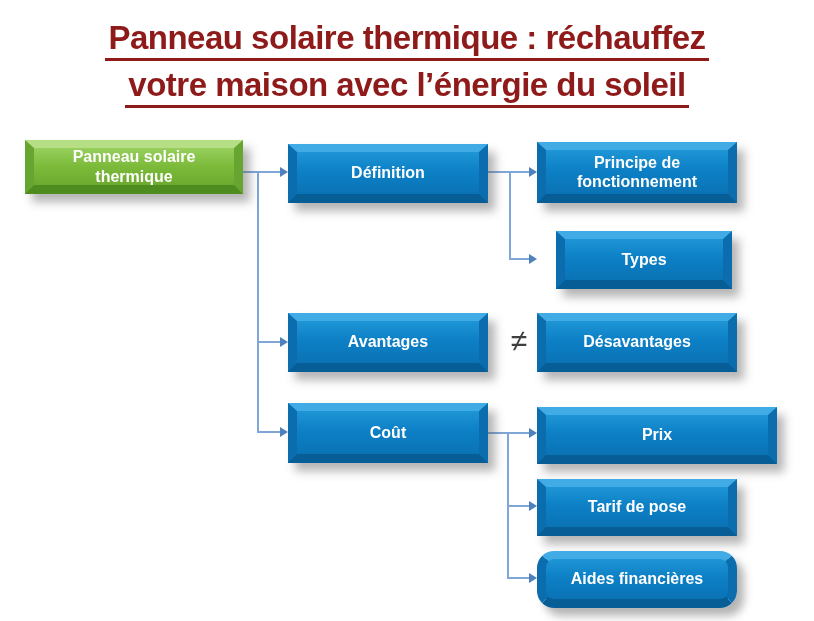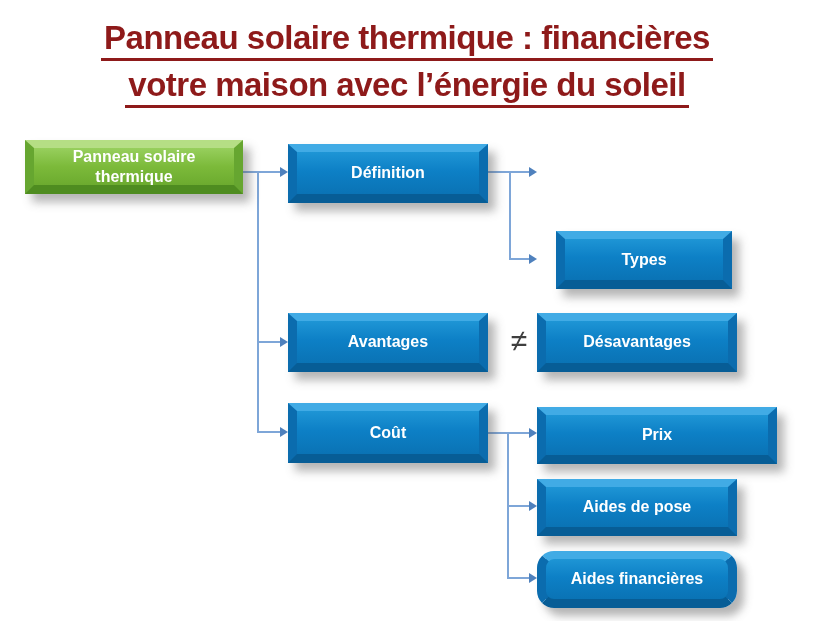--- a/index.html
+++ b/index.html
@@ -47,21 +47,21 @@
     position:absolute;left:498px;top:324px;width:42px;text-align:center;
     font-size:30px;font-weight:400;color:#3f3f3f;
   }
 </style>
 </head>
 <body>
 
 <div class="stage">
 
   <div class="title">
-    <div class="title-line"><span>Panneau solaire thermique : financières</span></div>
+    <div class="title-line"><span>Panneau solaire thermique : réchauffez</span></div>
     <div class="title-line"><span>votre maison avec l’énergie du soleil</span></div>
   </div>
 
   <div class="line" style="left:243px;top:171px;width:15px;height:2px;"></div>
   <div class="line" style="left:257px;top:171px;width:2px;height:262px;"></div>
   <div class="line" style="left:257px;top:171px;width:24px;height:2px;"></div>
   <div class="arrow" style="left:280px;top:167px;"></div>
   <div class="line" style="left:257px;top:341px;width:24px;height:2px;"></div>
   <div class="arrow" style="left:280px;top:337px;"></div>
   <div class="line" style="left:257px;top:431px;width:24px;height:2px;"></div>
@@ -81,37 +81,40 @@
   <div class="line" style="left:507px;top:577px;width:22px;height:2px;"></div>
   <div class="arrow" style="left:529px;top:573px;"></div>
 
   <div class="node green" style="left:25px;top:140px;width:218px;height:54px;">
     <span class="node-label">Panneau solaire thermique</span>
   </div>
 
   <div class="node blue" style="left:288px;top:144px;width:200px;height:59px;">
     <span class="node-label">Définition</span>
   </div>
+  <div class="node blue" style="left:537px;top:142px;width:200px;height:61px;">
+    <span class="node-label">Principe de fonctionnement</span>
+  </div>
   <div class="node blue" style="left:556px;top:231px;width:176px;height:58px;">
     <span class="node-label">Types</span>
   </div>
   <div class="node blue" style="left:288px;top:313px;width:200px;height:59px;">
     <span class="node-label">Avantages</span>
   </div>
   <div class="node blue" style="left:537px;top:313px;width:200px;height:59px;">
     <span class="node-label">Désavantages</span>
   </div>
   <div class="node blue" style="left:288px;top:403px;width:200px;height:60px;">
     <span class="node-label">Coût</span>
   </div>
   <div class="node blue" style="left:537px;top:407px;width:240px;height:57px;">
     <span class="node-label">Prix</span>
   </div>
   <div class="node blue" style="left:537px;top:479px;width:200px;height:57px;">
-    <span class="node-label">Aides de pose</span>
+    <span class="node-label">Tarif de pose</span>
   </div>
   <div class="node blue" style="left:537px;top:551px;width:200px;height:57px;border-radius:17px;">
     <span class="node-label">Aides financières</span>
   </div>
 
   <div class="neq">≠</div>
 
 </div>
 
 </body></html>

